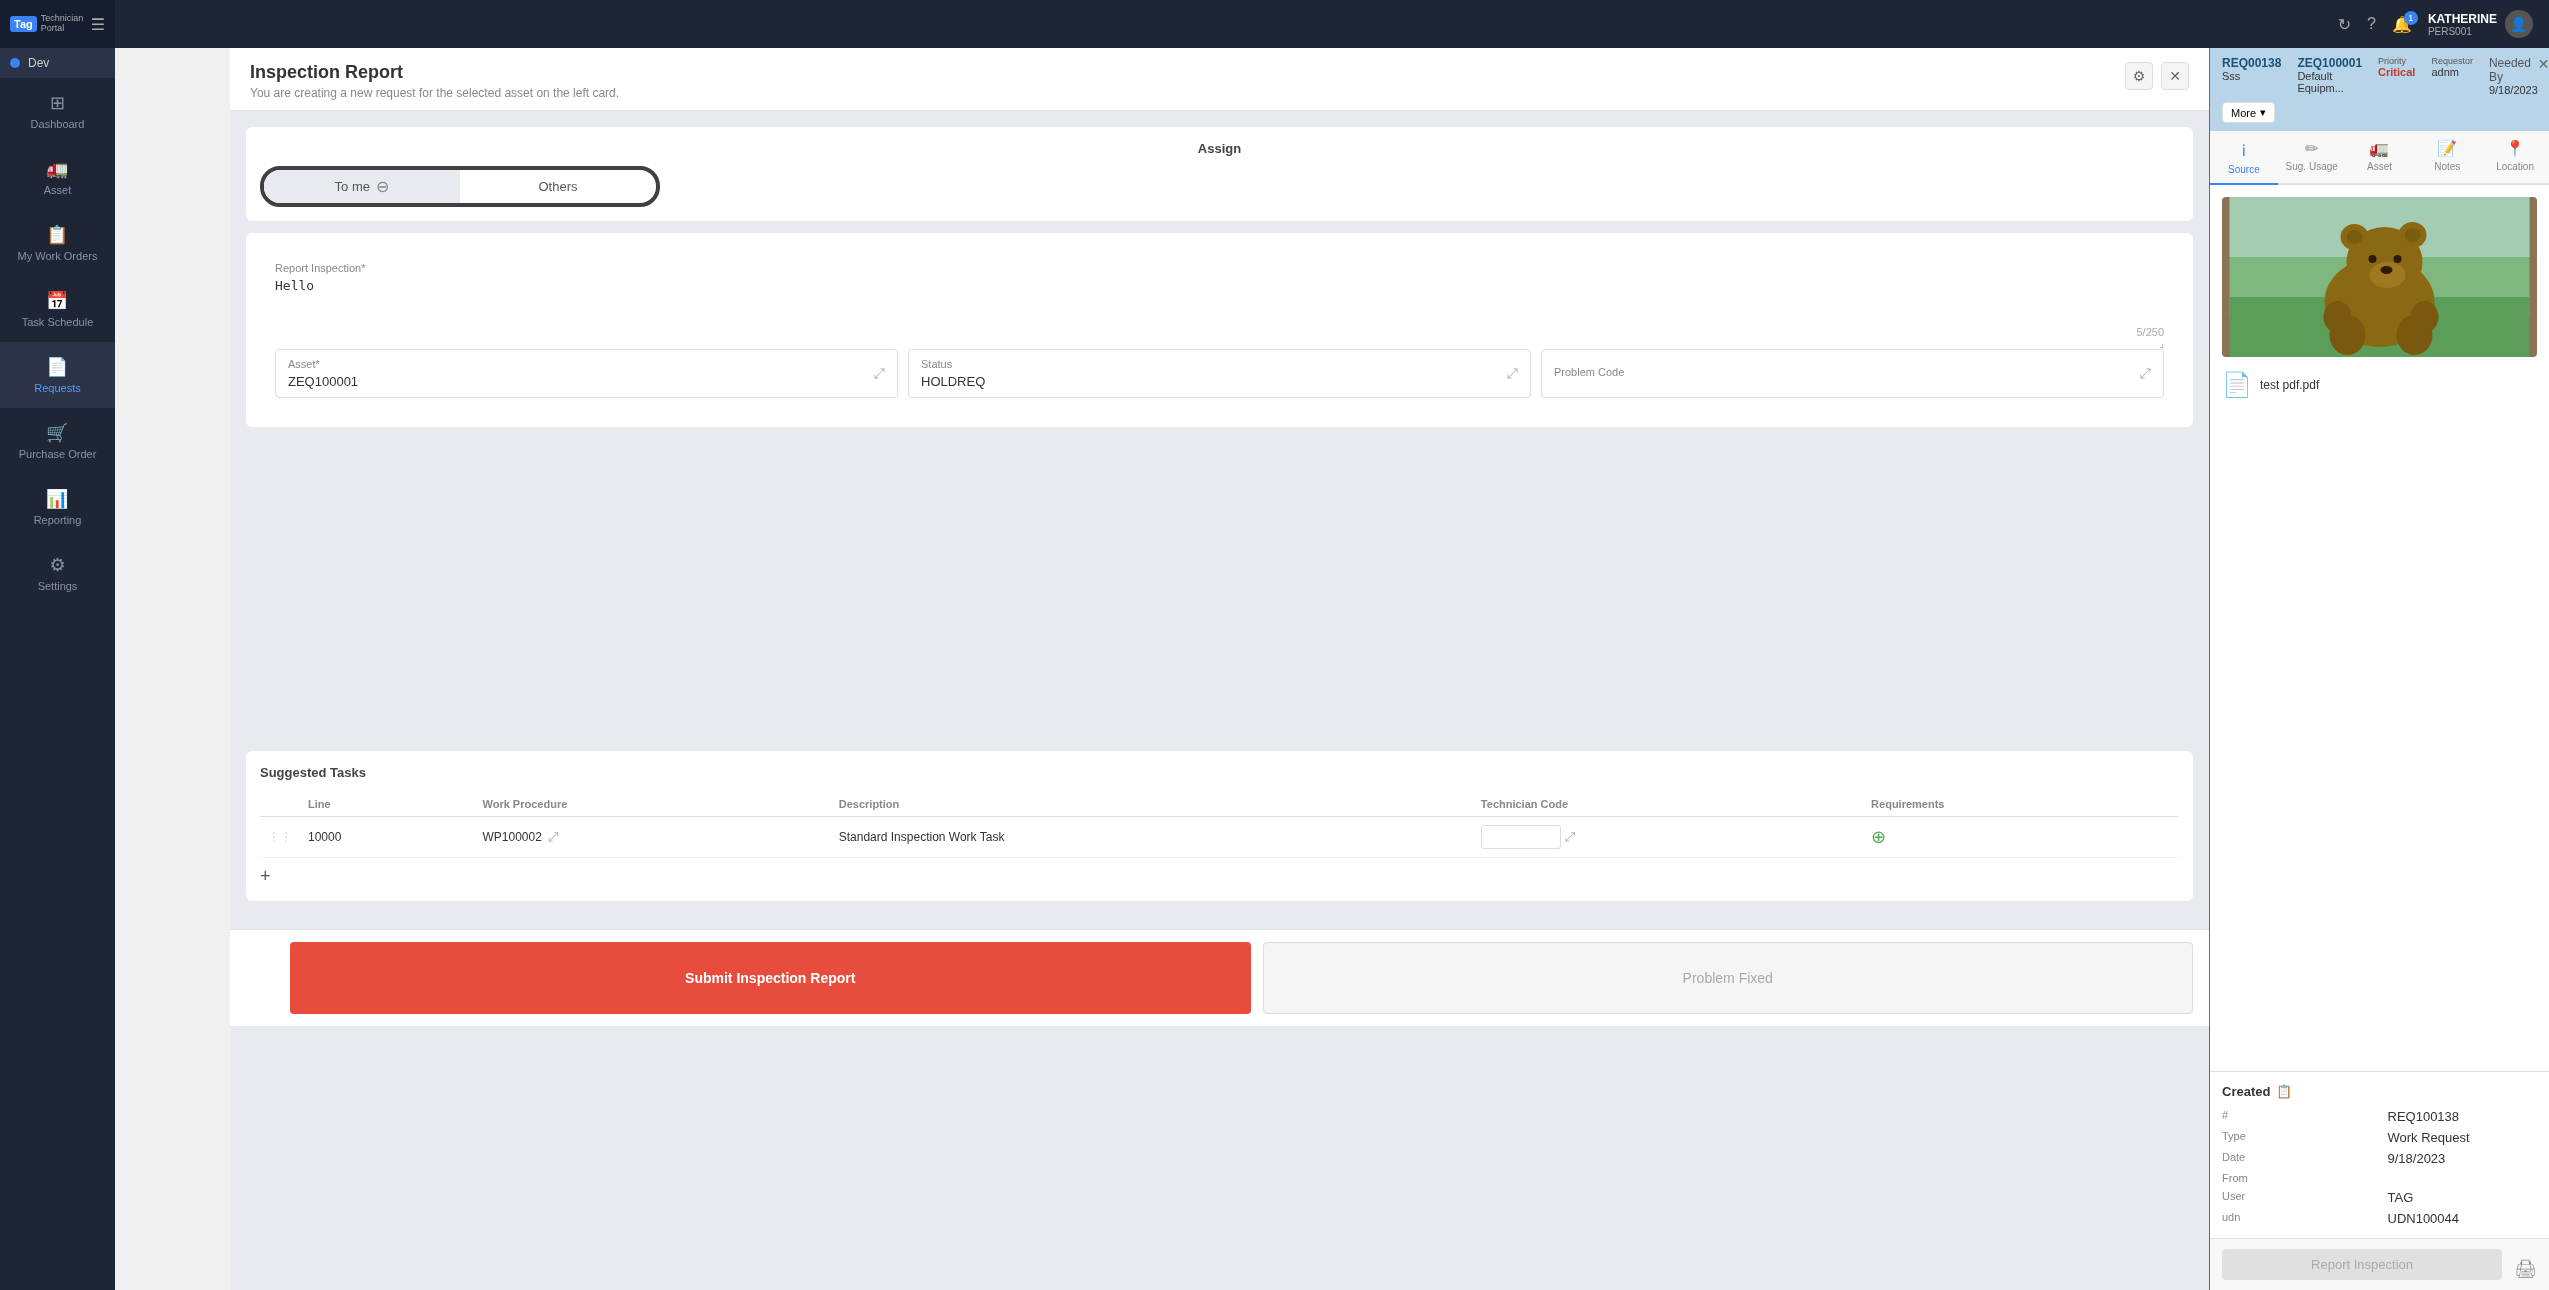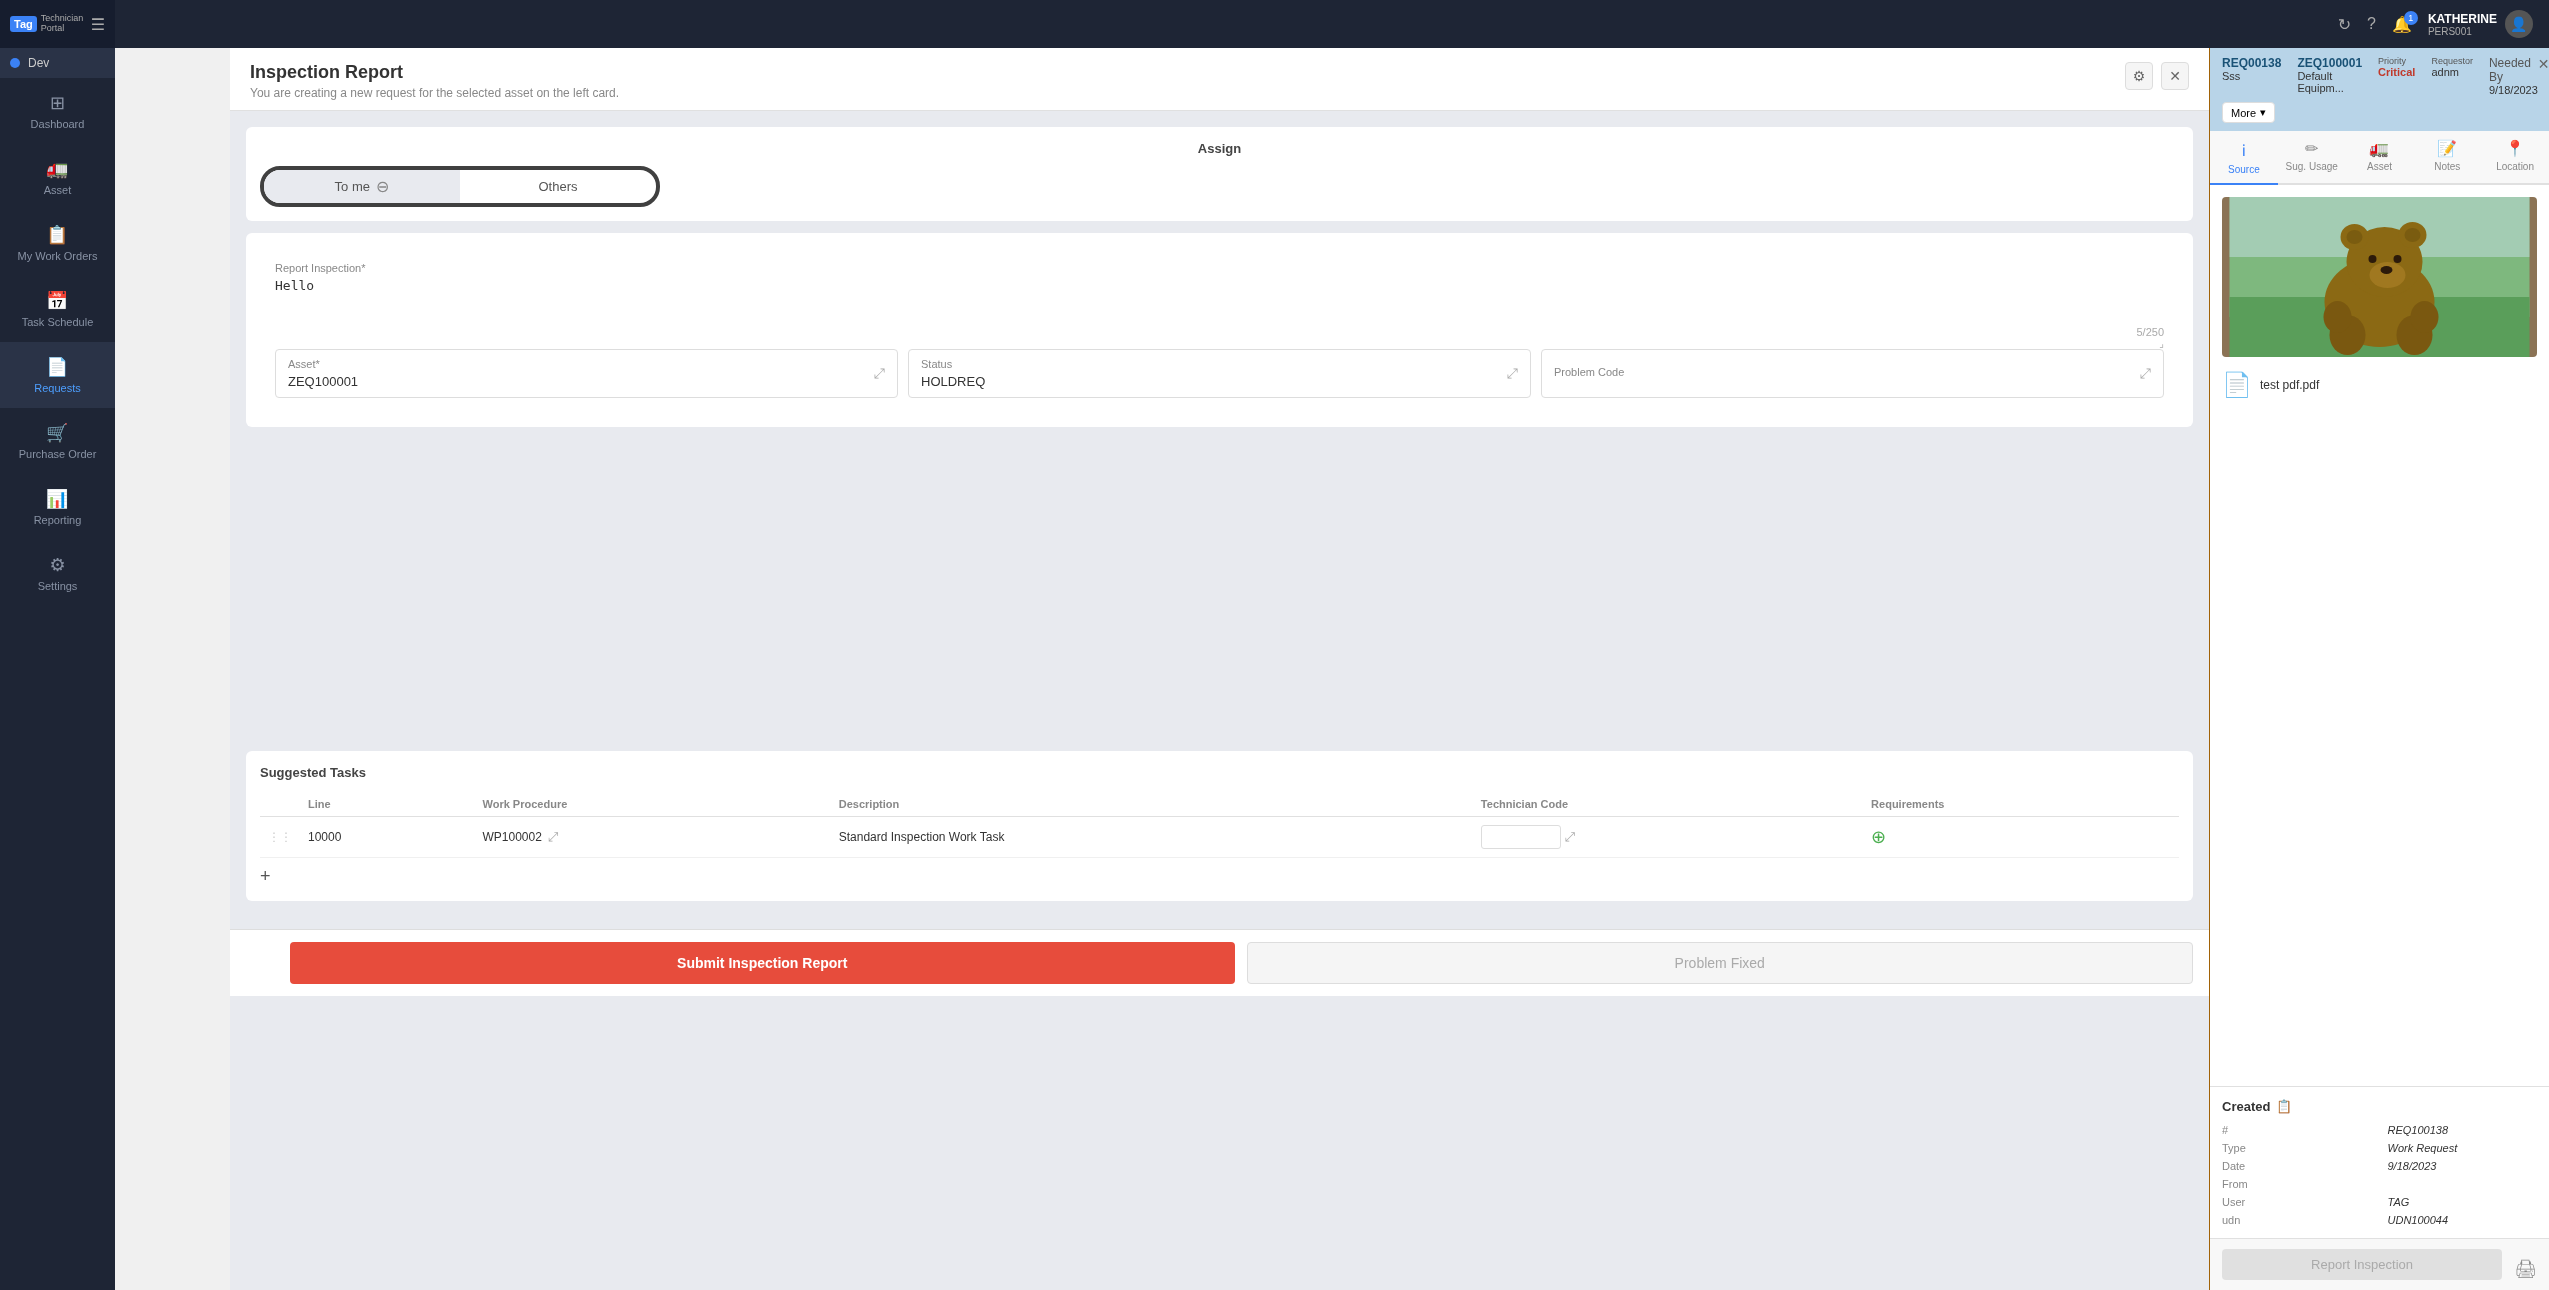--- a/index.html
+++ b/index.html
@@ -253,21 +253,21 @@
       display: flex;
       gap: 12px;
       border-top: 1px solid #ddd;
     }
     .submit-btn {
       flex: 1;
       background: #e74c3c;
       color: white;
       border: none;
       border-radius: 4px;
-      padding: 12px;
+      padding: 28px;
       font-size: 14px;
       font-weight: 600;
       cursor: pointer;
       margin-left: 44px;
     }
     .problem-fixed-btn {
       flex: 1;
       background: #f5f5f5;
       color: #aaa;
       border: 1px solid #ddd;
@@ -366,21 +366,21 @@
 
     
     .created-section {
       border-top: 1px solid #e0e0e0;
       padding: 12px;
       flex-shrink: 0;
     }
     .created-header { display: flex; align-items: center; gap: 6px; font-size: 13px; font-weight: 600; color: #333; margin-bottom: 10px; }
     .created-grid { display: grid; grid-template-columns: 1fr 1fr; gap: 6px 16px; }
     .created-key { font-size: 11px; color: #888; }
-    .created-val { font-size: 11px; color: #333; font-style: italic; }
+    .created-val { font-size: 13px; color: #333; }
 
     
     .rp-footer {
       border-top: 1px solid #e0e0e0;
       padding: 10px 12px;
       display: flex;
       align-items: flex-end;
       justify-content: space-between;
       background: #f8f8f8;
       flex-shrink: 0;

